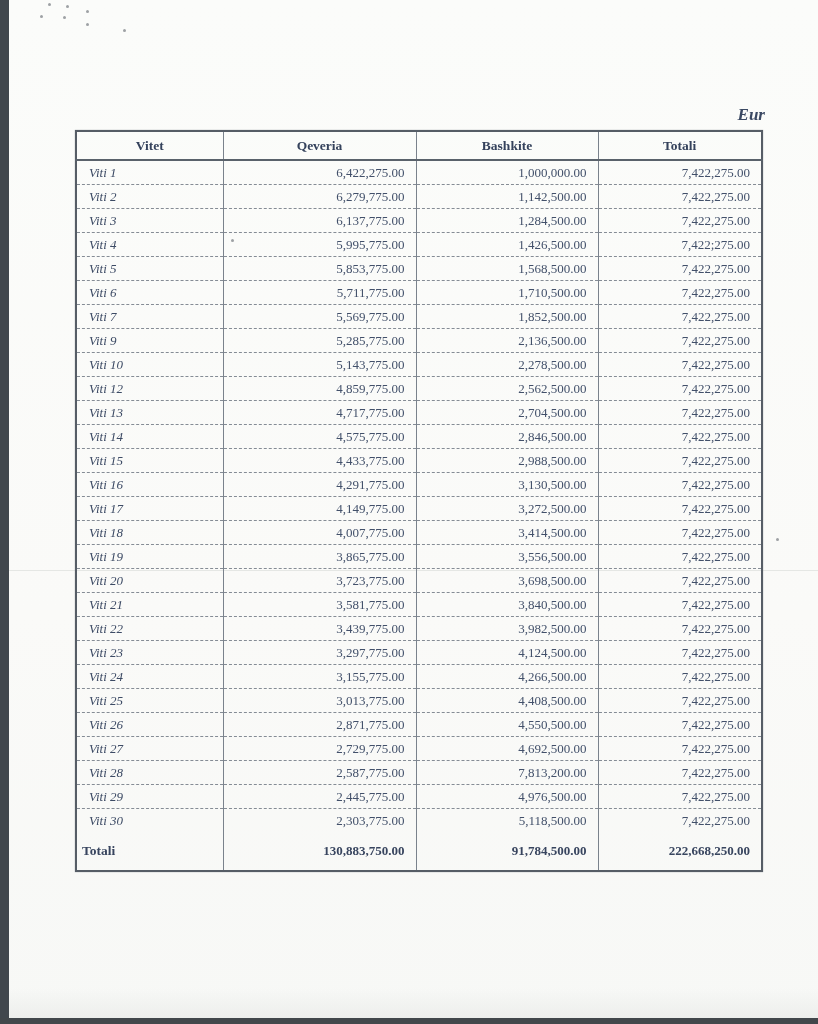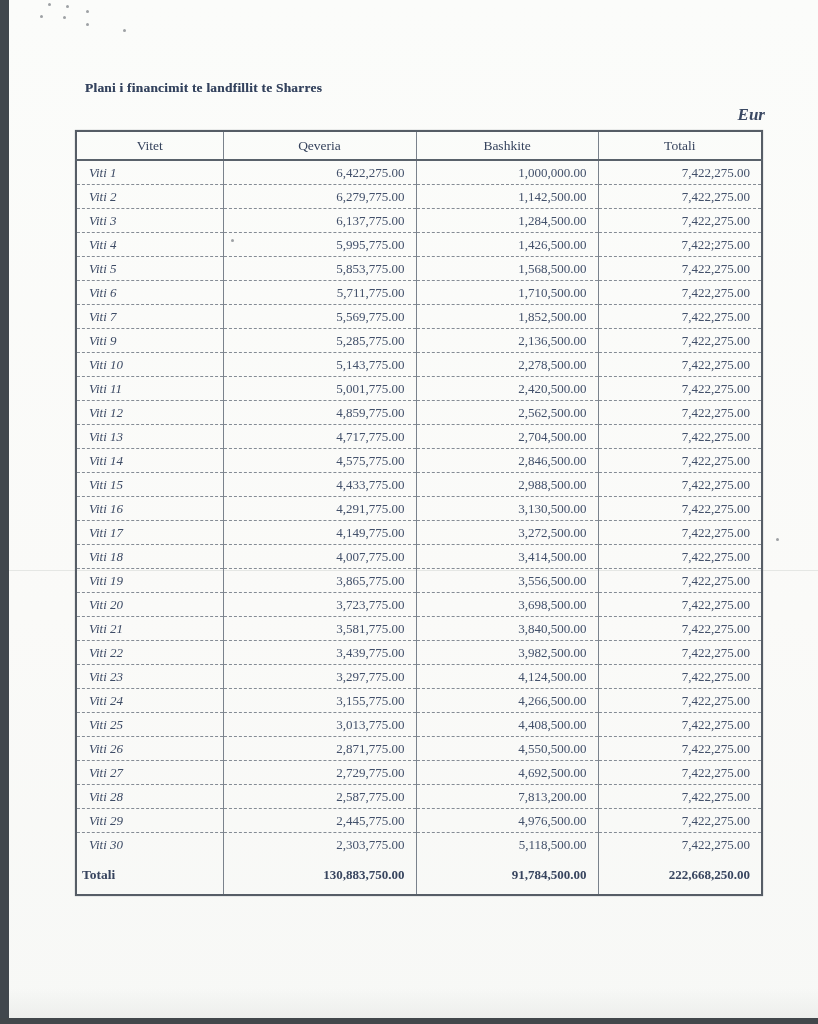--- a/index.html
+++ b/index.html
@@ -95,21 +95,21 @@
     border-left: 1px solid #7a828c;
     padding: 0;
     overflow: hidden;
     white-space: nowrap;
   }
   .fin-table th:first-child, .fin-table td:first-child { border-left: none; }
 
   .fin-table thead th {
     height: 27px;
     font-size: 13.5px;
-    font-weight: normal;
+    font-weight: bold;
     text-align: center;
     vertical-align: middle;
     color: #35425c;
     border-bottom: 2px solid #5a626b;
   }
   .fin-table tbody td {
     height: 23px;
     vertical-align: middle;
     border-top: 1px dashed #858c95;
   }
@@ -153,21 +153,20 @@
   <div class="speckle" style="left:48px; top:3px;"></div>
   <div class="speckle" style="left:66px; top:5px;"></div>
   <div class="speckle" style="left:86px; top:10px;"></div>
   <div class="speckle" style="left:40px; top:15px;"></div>
   <div class="speckle" style="left:63px; top:16px;"></div>
   <div class="speckle" style="left:86px; top:23px;"></div>
   <div class="speckle" style="left:123px; top:29px;"></div>
   <div class="speckle" style="left:231px; top:239px;"></div>
   <div class="speckle" style="left:776px; top:538px;"></div>
 
-  <div class="doc-title">Plani i financimit te landfillit te Sharres</div>
   <div class="currency-label">Eur</div>
 
   <table class="fin-table">
     <colgroup>
       <col class="c-year">
         <col class="c-qeveria">
         <col class="c-bashkite">
         <col class="c-totali">
     </colgroup>
     <thead>
@@ -227,26 +226,20 @@
       <td class="cell-num">2,136,500.00</td>
       <td class="cell-num">7,422,275.00</td>
     </tr>
         <tr>
       <td class="cell-year">Viti 10</td>
       <td class="cell-num">5,143,775.00</td>
       <td class="cell-num">2,278,500.00</td>
       <td class="cell-num">7,422,275.00</td>
     </tr>
         <tr>
-      <td class="cell-year">Viti 11</td>
-      <td class="cell-num">5,001,775.00</td>
-      <td class="cell-num">2,420,500.00</td>
-      <td class="cell-num">7,422,275.00</td>
-    </tr>
-        <tr>
       <td class="cell-year">Viti 12</td>
       <td class="cell-num">4,859,775.00</td>
       <td class="cell-num">2,562,500.00</td>
       <td class="cell-num">7,422,275.00</td>
     </tr>
         <tr>
       <td class="cell-year">Viti 13</td>
       <td class="cell-num">4,717,775.00</td>
       <td class="cell-num">2,704,500.00</td>
       <td class="cell-num">7,422,275.00</td>

